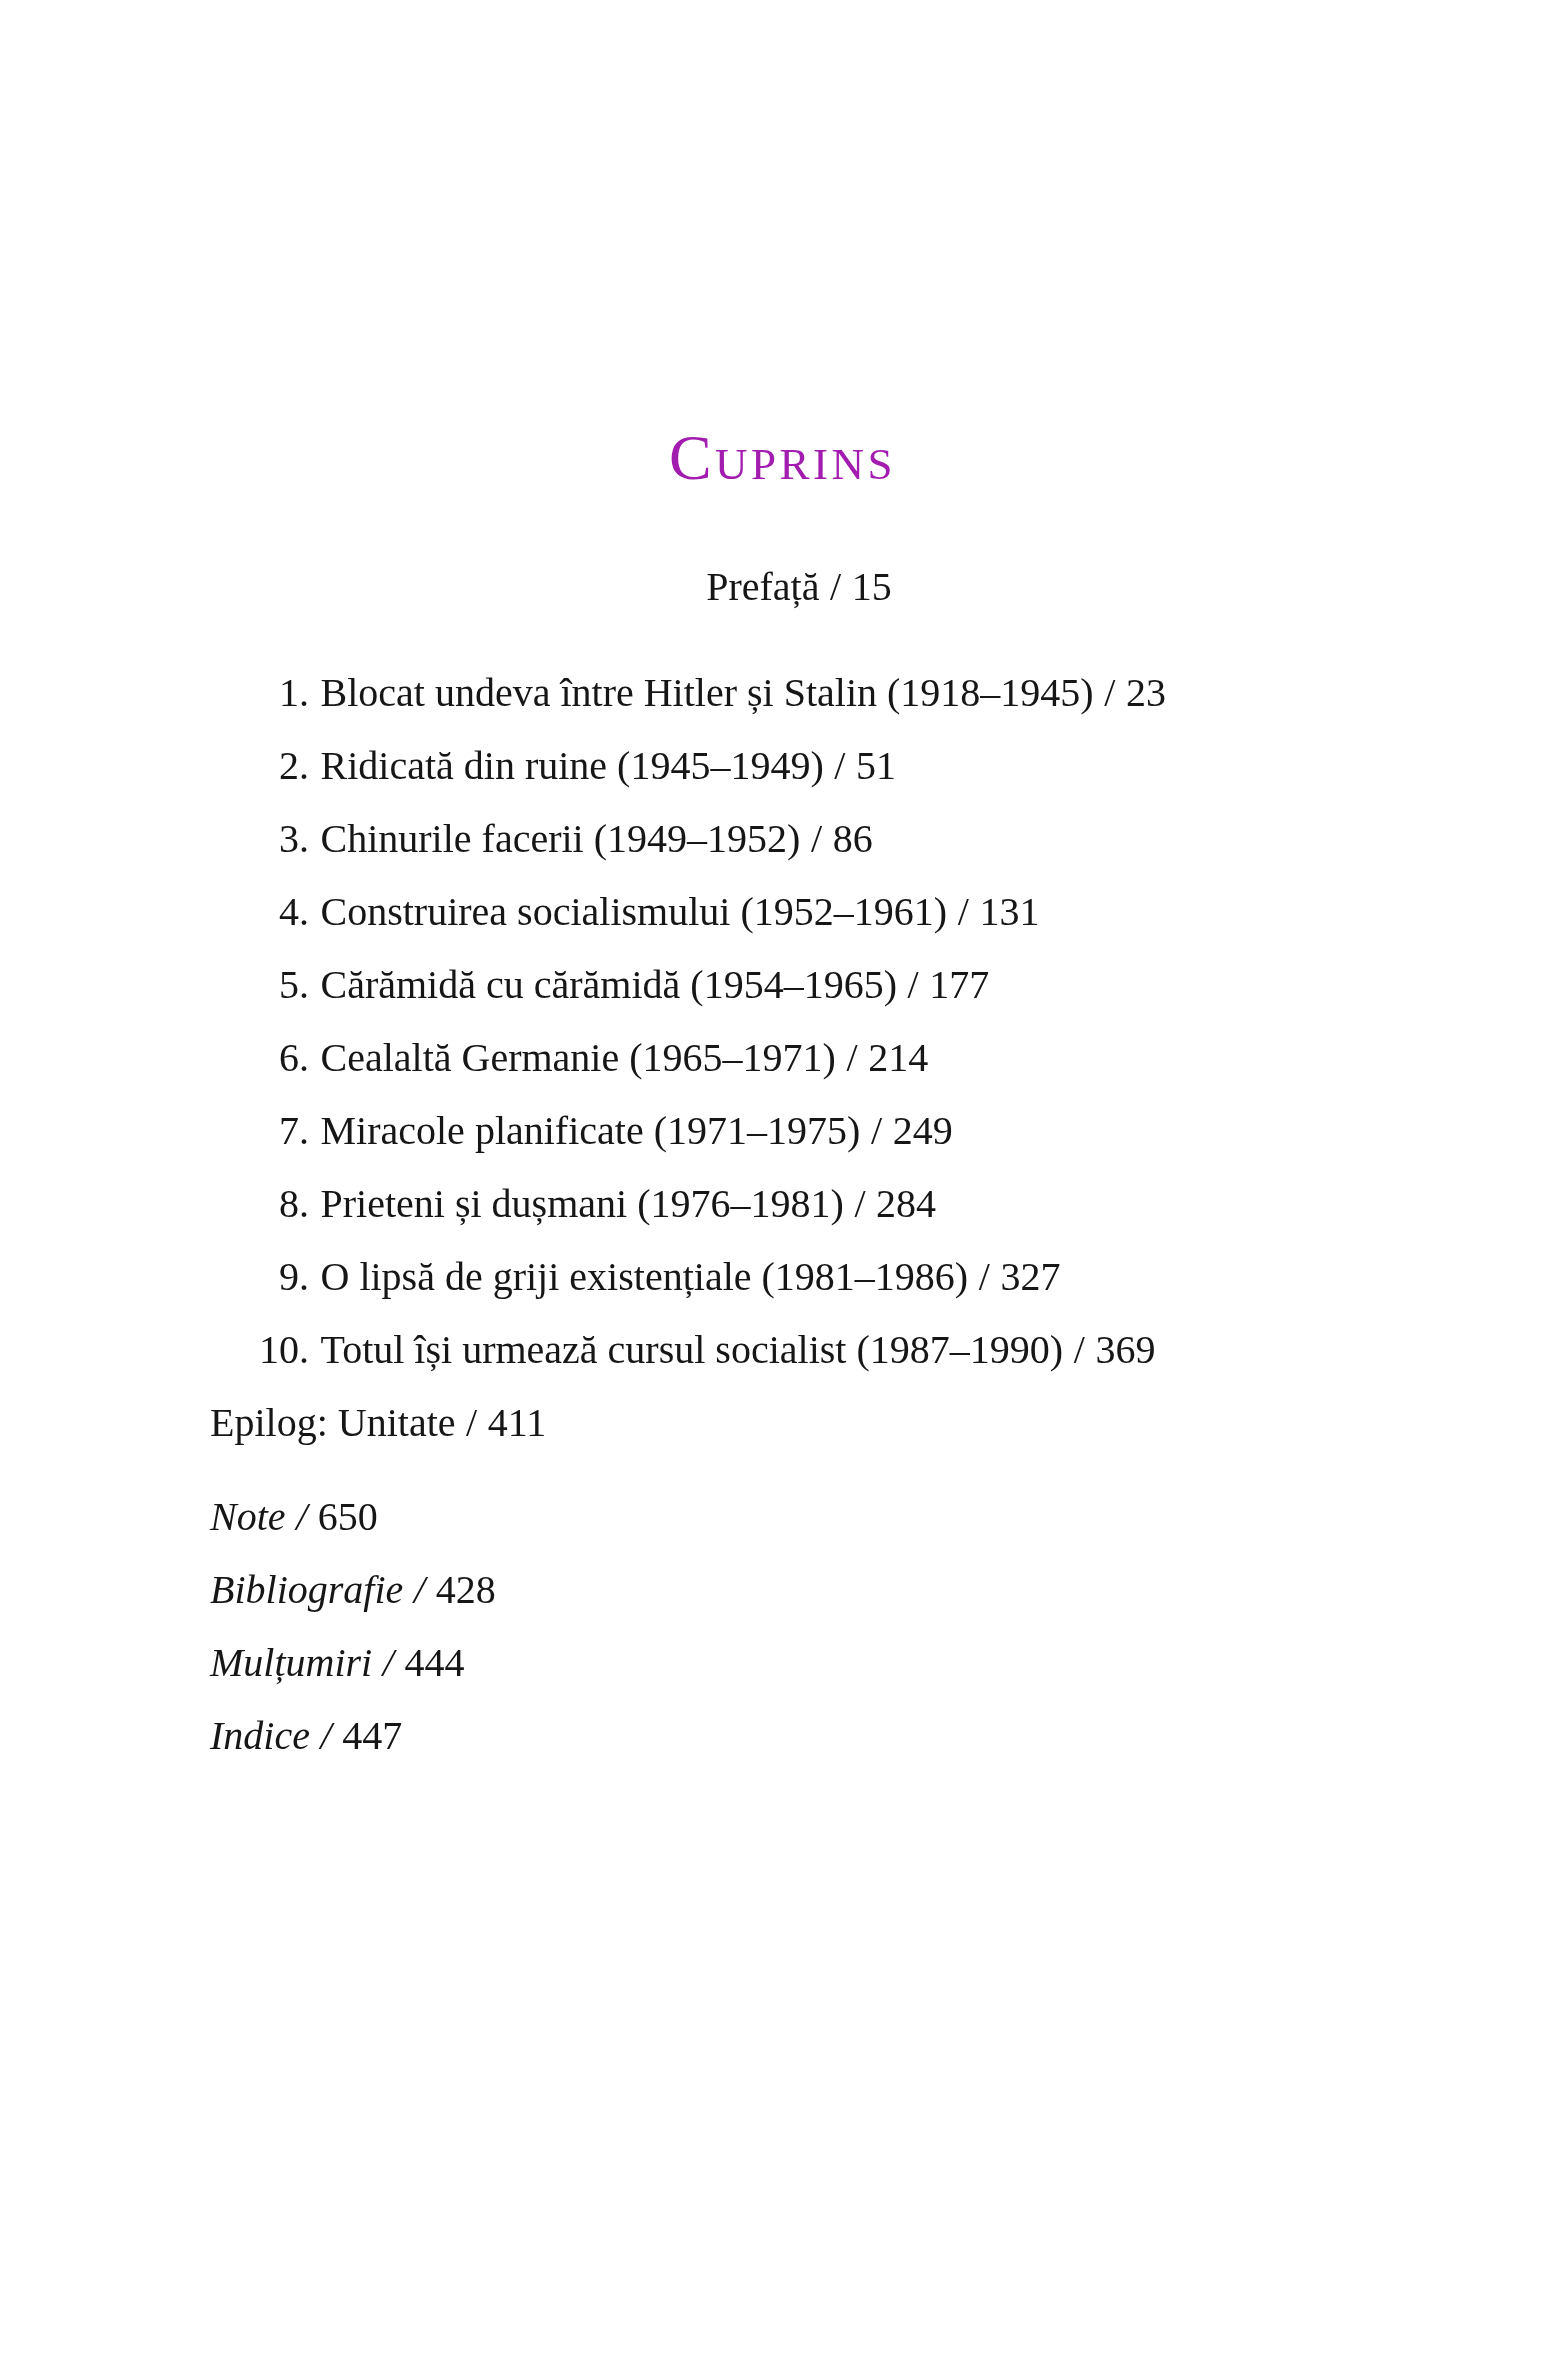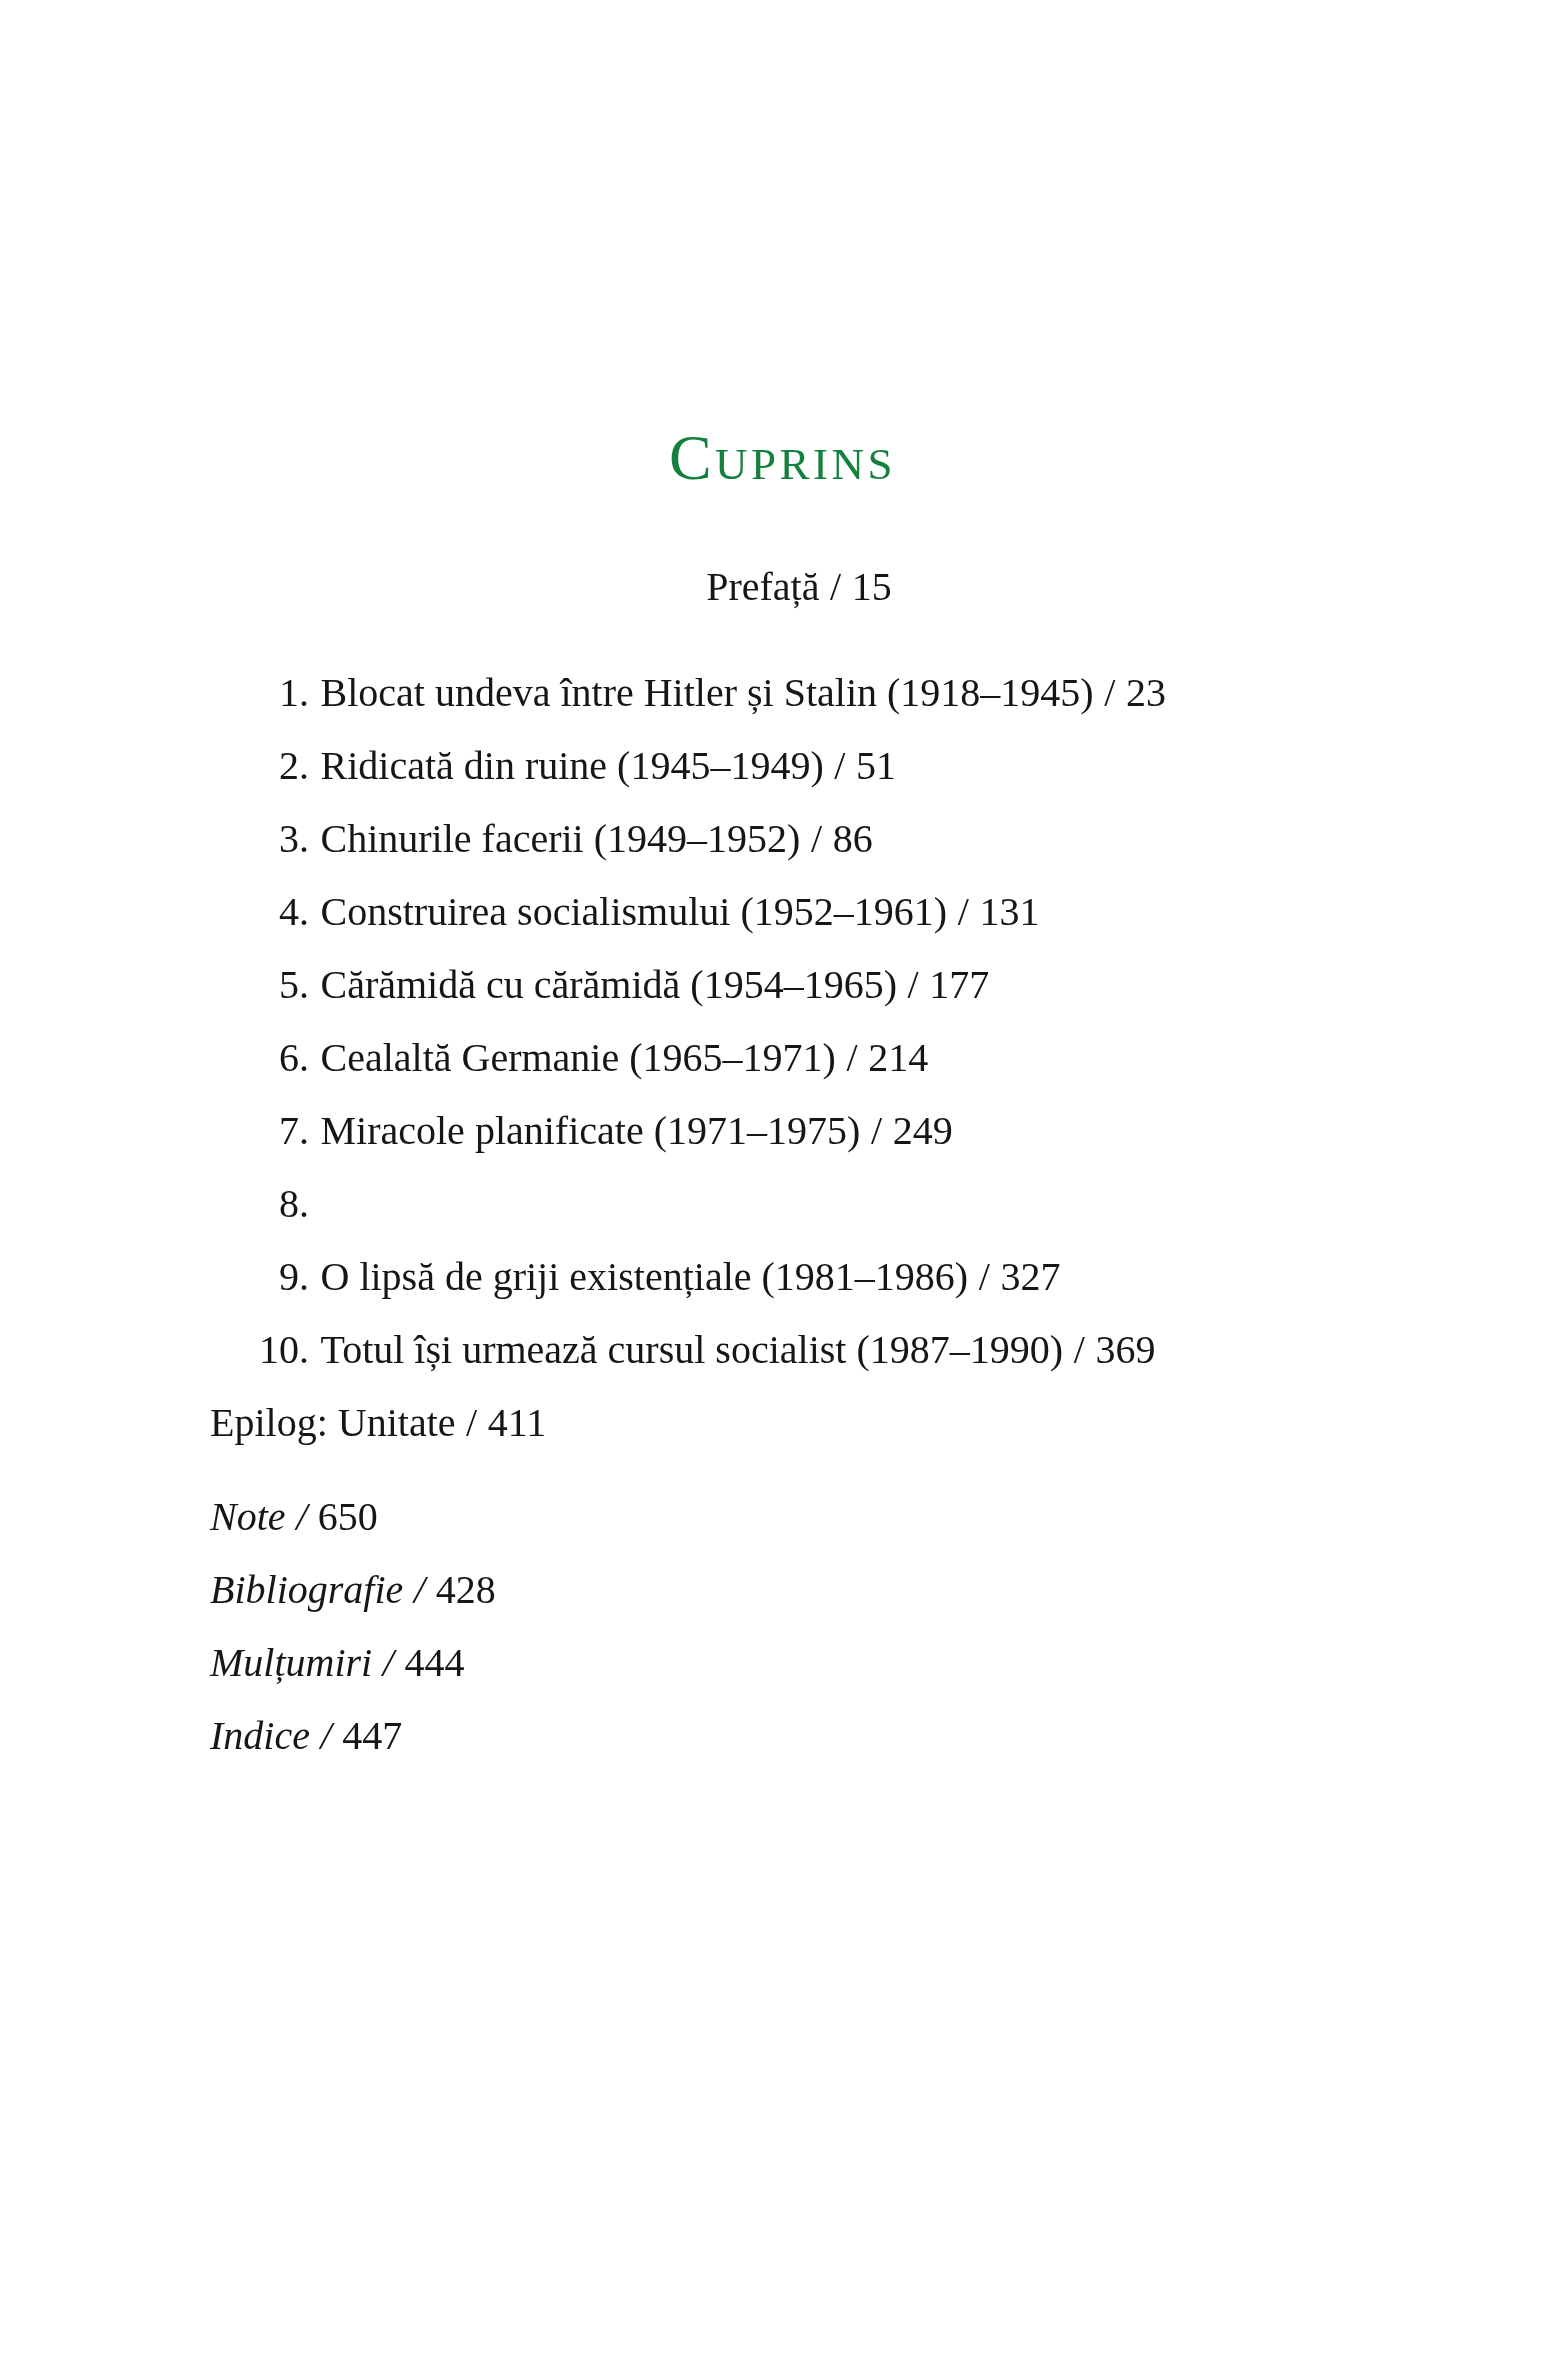--- a/index.html
+++ b/index.html
@@ -21,21 +21,21 @@
     position: relative;
   }
   .title {
     margin: 414px 0 0 0;
     text-align: center;
     line-height: 88px;
     font-size: 64px;
     font-variant: small-caps;
     letter-spacing: 3.5px;
     font-weight: 400;
-    color: #15803d;
+    color: #a21caf;
   }
   .content {
     margin-left: 210px;
     margin-right: 177px;
   }
   .line {
     line-height: 73px;
     white-space: nowrap;
   }
   .preface   { margin-top: 48px; text-align: center; }
@@ -111,20 +111,21 @@
         <span class="chtext"><span class="label">Cealaltă Germanie (1965–1971)</span><span class="sep">/</span><span class="pg">214</span></span>
       </div>
 
       <div class="line chapter">
         <span class="num">7.</span>
         <span class="chtext"><span class="label">Miracole planificate (1971–1975)</span><span class="sep">/</span><span class="pg">249</span></span>
       </div>
 
       <div class="line chapter">
         <span class="num">8.</span>
+        <span class="chtext"><span class="label">Prieteni și dușmani (1976–1981)</span><span class="sep">/</span><span class="pg">284</span></span>
       </div>
 
       <div class="line chapter">
         <span class="num">9.</span>
         <span class="chtext"><span class="label">O lipsă de griji existențiale (1981–1986)</span><span class="sep">/</span><span class="pg">327</span></span>
       </div>
 
       <div class="line chapter">
         <span class="num">10.</span>
         <span class="chtext"><span class="label">Totul își urmează cursul socialist (1987–1990)</span><span class="sep">/</span><span class="pg">369</span></span>

